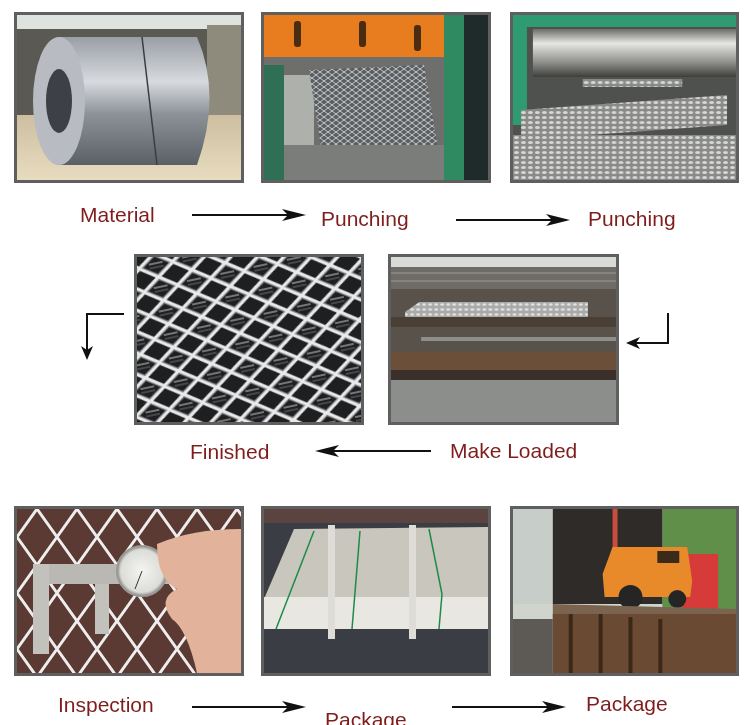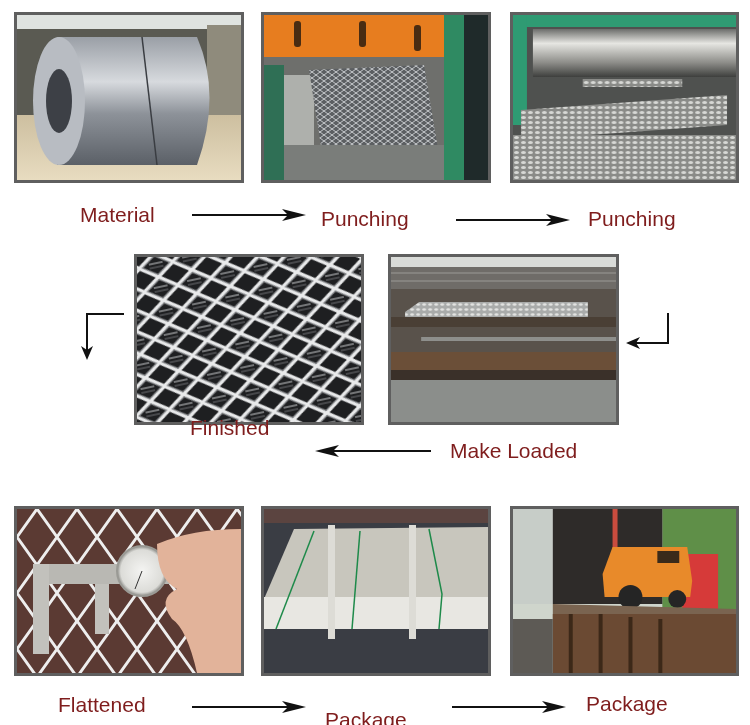--- a/index.html
+++ b/index.html
@@ -153,21 +153,21 @@
       <polygon points="16,26 2,32 16,38 12,32" fill="#111"></polygon>
     </svg>
 </div>
 <div class="arrow" style="left:313px;top:443px;">
   <svg width="120" height="16">
       <line x1="18" y1="8" x2="118" y2="8" stroke="#111" stroke-width="2"></line>
       <polygon points="26,2 2,8 26,14 20,8" fill="#111"></polygon>
     </svg>
 </div>
 
-<div class="label" style="left:190px;top:416px;">Finished</div>
+<div class="label" style="left:190px;top:440px;">Finished</div>
 <div class="label" style="left:450px;top:439px;">Make Loaded</div>
 
 <div class="frame" style="left:14px;top:506px;width:230px;height:170px;">
   <svg viewBox="0 0 224 164" preserveAspectRatio="none">
     <defs>
       <pattern id="meshI" width="40" height="56" patternUnits="userSpaceOnUse">
         <rect width="40" height="56" fill="#5b3a33"></rect>
         <path d="M0 28 L20 0 L40 28 L20 56 Z" fill="none" stroke="#eeeeee" stroke-width="3"></path>
       </pattern>
       <radialGradient id="dial" cx="0.5" cy="0.5" r="0.5">
@@ -215,21 +215,21 @@
     <polygon points="40,95 224,100 224,125 40,110" fill="#7a6450"></polygon>
     <rect x="40" y="105" width="184" height="59" fill="#6b4a33"></rect>
     <line x1="58" y1="105" x2="58" y2="164" stroke="#3c2818" stroke-width="4"></line>
     <line x1="88" y1="105" x2="88" y2="164" stroke="#3c2818" stroke-width="4"></line>
     <line x1="118" y1="108" x2="118" y2="164" stroke="#3c2818" stroke-width="4"></line>
     <line x1="148" y1="110" x2="148" y2="164" stroke="#3c2818" stroke-width="4"></line>
     <rect x="0" y="110" width="40" height="54" fill="#5d5a55"></rect>
   </svg>
 </div>
 
-<div class="label" style="left:58px;top:693px;">Flattened</div>
+<div class="label" style="left:58px;top:693px;">Inspection</div>
 <div class="label" style="left:325px;top:708px;">Package</div>
 <div class="label" style="left:586px;top:692px;">Package</div>
 
 <div class="arrow" style="left:190px;top:699px;">
   <svg width="118" height="16">
       <line x1="2" y1="8" x2="100" y2="8" stroke="#111" stroke-width="2"></line>
       <polygon points="92,2 116,8 92,14 98,8" fill="#111"></polygon>
     </svg>
 </div>
 <div class="arrow" style="left:450px;top:699px;">

